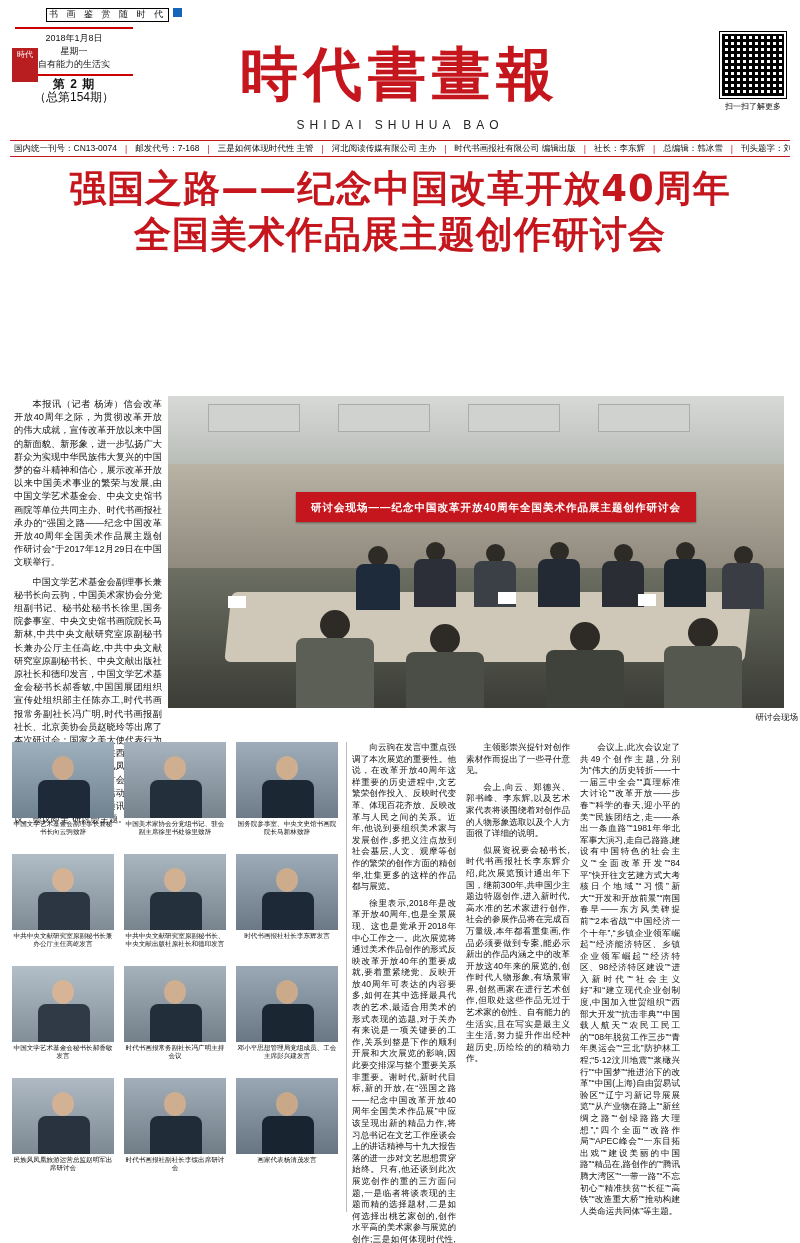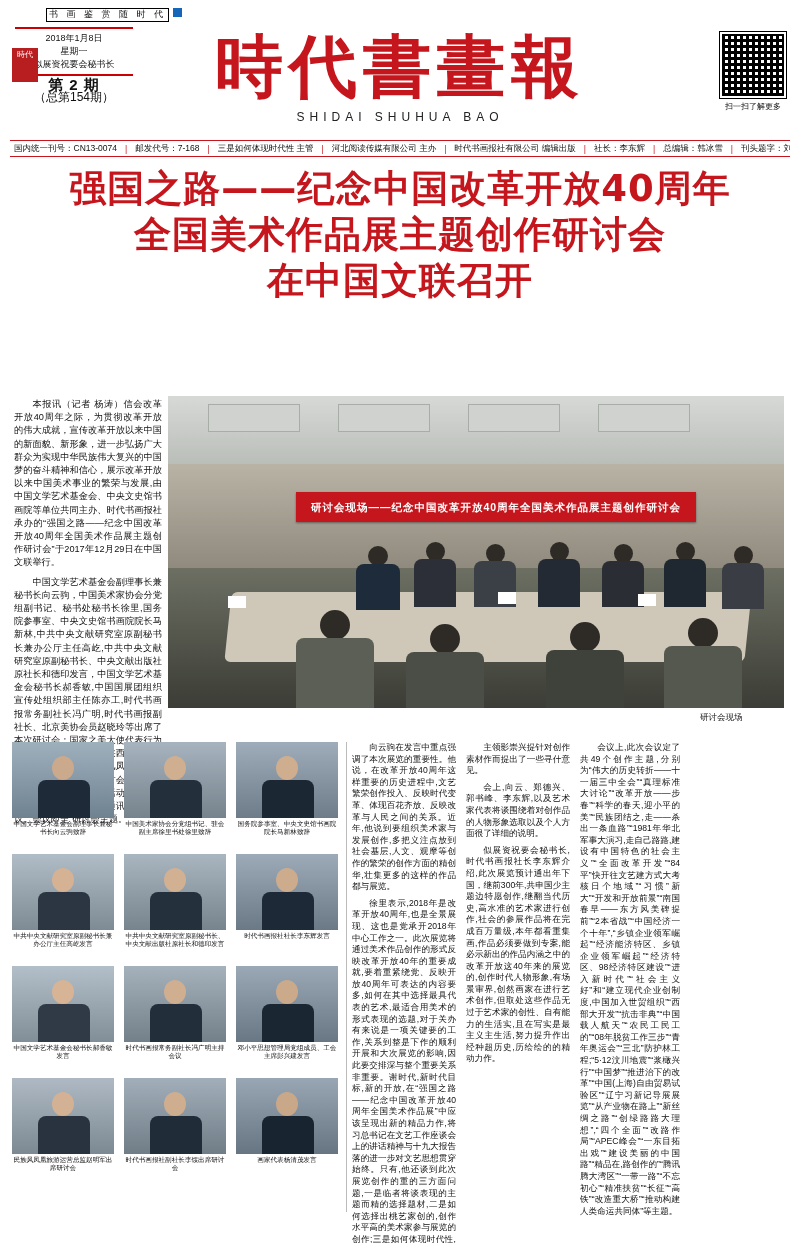--- a/index.html
+++ b/index.html
@@ -10,24 +10,24 @@
   .topstrip{position:absolute;left:10px;top:8px;width:780px;height:14px;display:flex;padding-left:36px;}
   .topstrip .tsbox{border:1px solid #000;font-size:9px;line-height:11px;padding:0 2px;letter-spacing:3px;}
   .topstrip .tsq{width:9px;height:9px;background:#1565b8;margin-left:4px;}
 
   
   .masthead{position:absolute;left:10px;top:26px;width:780px;height:108px;}
   .md-left{position:absolute;left:0;top:0;width:128px;text-align:center;font-size:9px;line-height:13px;color:#111;}
   .md-left .redline{width:118px;height:2px;background:#c00;margin:1px auto 3px auto;}
   .md-left .redline2{width:118px;height:2px;background:#c00;margin:3px auto 2px auto;}
   .md-left .stamp{position:absolute;left:2px;top:22px;width:26px;height:34px;background:#b81d20;color:#fff;font-size:8px;line-height:9px;padding:2px 1px;box-sizing:border-box;text-align:center;}
-  .md-left .issue{font-size:15px;font-weight:bold;letter-spacing:1px;margin-top:2px;}
+  .md-left .issue{font-size:12px;font-weight:bold;letter-spacing:1px;margin-top:2px;}
   .md-left .issue2{font-size:12px;}
   .md-title{position:absolute;left:140px;top:0;width:500px;text-align:center;}
-  .md-title .cn{font-family:"DejaVu Serif","Liberation Serif",serif;font-weight:bold;color:#c4161c;font-size:68px;line-height:80px;letter-spacing:6px;white-space:nowrap;}
+  .md-title .cn{font-family:"DejaVu Serif","Liberation Serif",serif;font-weight:bold;color:#c4161c;font-size:58px;line-height:80px;letter-spacing:6px;white-space:nowrap;margin-top:8px;}
   .md-title .py{font-size:12px;letter-spacing:5px;color:#222;margin-top:4px;}
   .md-qr{position:absolute;right:0;top:6px;width:74px;text-align:center;}
   .qrbox{width:62px;height:62px;margin:0 auto;background:
      repeating-linear-gradient(90deg,#000 0 3px,#fff 3px 6px),
      repeating-linear-gradient(0deg,#000 0 3px,transparent 3px 6px);
      background-blend-mode:multiply;border:2px solid #fff;outline:1px solid #000;}
   .md-qr .qrtxt{font-size:8px;margin-top:3px;font-family:Liberation Mono, monospace;}
 
   
   .infobar{position:absolute;left:10px;top:140px;width:780px;height:15px;border-top:1.5px solid #c4161c;border-bottom:1.5px solid #c4161c;display:flex;align-items:center;font-size:8.5px;white-space:nowrap;overflow:hidden;}
@@ -45,21 +45,21 @@
   
   .mainphoto{position:absolute;left:168px;top:396px;width:616px;height:312px;background:#5d6a74;overflow:hidden;}
   .mp-ceiling{position:absolute;left:0;top:0;width:100%;height:70px;background:linear-gradient(#d7d9d6,#b9bdb8);}
   .mp-ceiling .panel{position:absolute;top:8px;height:26px;width:90px;background:#cfd2ce;border:1px solid #a9ada8;}
   .mp-wall{position:absolute;left:0;top:68px;width:100%;height:110px;background:linear-gradient(#b9b3a6,#8e887c);}
   .mp-banner{position:absolute;left:128px;top:96px;width:400px;height:30px;background:#c4161c;color:#fff;font-size:10.5px;font-weight:bold;line-height:30px;text-align:center;letter-spacing:1px;white-space:nowrap;overflow:hidden;box-shadow:0 1px 2px rgba(0,0,0,.4);}
   .mp-table{position:absolute;left:0;top:172px;width:100%;height:140px;background:linear-gradient(#6c6f62,#3b3d36);}
   .mp-tabletop{position:absolute;left:60px;top:196px;width:520px;height:70px;background:#cfc8b8;transform:skewX(-6deg);border-radius:6px;}
   .head{position:absolute;border-radius:50%;background:#2e2a26;}
   .torso{position:absolute;border-radius:8px 8px 0 0;}
-  .mp-caption{position:absolute;right:2px;top:314px;font-size:8.5px;color:#111;}
+  .mp-caption{position:absolute;right:2px;top:314px;font-size:8.5px;color:#111;text-align:right;}
 
   
   .grid{position:absolute;left:12px;top:742px;width:330px;}
   .gcell{position:absolute;width:102px;}
   .gphoto{width:102px;height:76px;background:#8c9aa6;overflow:hidden;position:relative;}
   .gcap{font-size:6.6px;line-height:8.4px;text-align:center;margin-top:2px;color:#111;}
 
   
   .tcol{position:absolute;top:742px;font-size:8.6px;line-height:11.6px;text-align:justify;color:#111;}
   .tcol p{margin:0 0 5px 0;text-indent:2em;}
@@ -78,21 +78,21 @@
   <div class="topstrip">
     <div class="tsbox">书 画 鉴 赏 随 时 代</div>
     <div class="tsq"></div>
   </div>
 
   <div class="masthead">
     <div class="md-left">
       <div class="redline"></div>
       <div>2018年1月8日</div>
       <div>星期一</div>
-      <div>似展资祝要会秘书长</div>
+      <div>自有能力的生活实</div>
       <div class="redline2"></div>
       <div class="issue">第 2 期</div>
       <div class="issue2">（总第154期）</div>
       <div class="stamp">時代</div>
     </div>
     <div class="md-title">
       <div class="cn">時代書畫報</div>
       <div class="py">SHIDAI  SHUHUA BAO</div>
     </div>
     <div class="md-qr">
@@ -115,21 +115,20 @@
     <span>社长：李东辉</span>
       <span class="sep">|</span>
     <span>总编辑：韩冰雪</span>
       <span class="sep">|</span>
     <span>刊头题字：刘大为</span>
   </div>
 
   <div class="headline">
     <div>强国之路——纪念中国改革开放40周年</div>
     <div>全国美术作品展主题创作研讨会</div>
-    <div>在中国文联召开</div>
   </div>
 
   <div class="leadcol">
     <p>本报讯（记者 杨涛）信会改革开放40周年之际，为贯彻改革开放的伟大成就，宣传改革开放以来中国的新面貌、新形象，进一步弘扬广大群众为实现中华民族伟大复兴的中国梦的奋斗精神和信心，展示改革开放以来中国美术事业的繁荣与发展,由中国文学艺术基金会、中央文史馆书画院等单位共同主办、时代书画报社承办的“强国之路——纪念中国改革开放40周年全国美术作品展主题创作研讨会”于2017年12月29日在中国文联举行。</p>
     <p>中国文学艺术基金会副理事长兼秘书长向云驹，中国美术家协会分党组副书记、秘书处秘书长徐里,国务院参事室、中央文史馆书画院院长马新林,中共中央文献研究室原副秘书长兼办公厅主任高屹,中共中央文献研究室原副秘书长、中央文献出版社原社长和德印发言，中国文学艺术基金会秘书长郝香敏,中国国展团组织宣传处组织部主任陈亦工,时代书画报常务副社长冯广明,时代书画报副社长、北京美协会员赵晓玲等出席了本次研讨会；国家之美大使代表行为研究中心主任裴建平、陕西风凤凰旅游论坛发言人等，民族风凤凰旅游金运董总监赵明军出席研讨会，中国文学艺术基金会大型公益活动部、探讨作品代表研讨会专题与通讯社研讨会议。会议即呈“研讨会主题。</p>
   </div>
 
   <div class="mainphoto">
     <div class="mp-ceiling">
       <div class="panel" style="left:40px;"></div>
@@ -268,21 +267,21 @@
 
   <div class="tcol col3">
     <p>向云驹在发言中重点强调了本次展览的重要性。他说，在改革开放40周年这样重要的历史进程中,文艺繁荣创作投入、反映时代变革、体现百花齐放、反映改革与人民之间的关系。近年,他说到要组织美术家与发展创作,多把义注点放到社会基层,人文、观摩等创作的繁荣的创作方面的精创华,壮集更多的这样的作品都与展览。</p>
     <p>徐里表示,2018年是改革开放40周年,也是全景展现、这也是党承开2018年中心工作之一。此次展览将通过美术作品创作的形式反映改革开放40年的重要成就,要着重紧绕党、反映开放40周年可表达的内容要多,如何在其中选择最具代表的艺术,最适合用美术的形式表现的选题,对于关办有来说是一项关键要的工作,关系到整是下作的顺利开展和大次展览的影响,因此要交排深与整个重要关系非重要。谢时代,新时代目标,新的开放,在“强国之路——纪念中国改革开放40周年全国美术作品展”中应该呈现出新的精品力作,将习总书记在文艺工作座谈会上的讲话精神与十九大报告落的进一步对文艺思想贯穿始终。只有,他还谈到此次展览创作的重的三方面问题,一是临者将谈表现的主题而精的选择题材,二是如何选择出桃艺家创的,创作水平高的美术家参与展览的创作;三是如何体现时代性,体观文化作品,做兴民族精神,通过作品面面视对初精神对个人进求和抵奋，品最是从实一一明确新时代的的力量发,使更足呈现出改革开放40年来的成果,同世界新小步新的时代。</p>
 
   </div>
 
   <div class="tcol col4">
     <p>主领影崇兴提针对创作素材作而提出了一些寻什意见。</p>
     <p>会上,向云、郑德兴、郭书峰、李东辉,以及艺术家代表将谈围绕着对创作品的人物形象选取以及个人方面很了详细的说明。</p>
-    <p>似展资祝要会秘书长,时代书画报社长李东辉介绍,此次展览预计通出年下国，继前300年,共申国少主题边特愿创作,继翻当代历史,高水准的艺术家进行创作,社会的参展作品将在完成百万量级,本年都看重集画,作品必须要做到专案,能必示新出的作品内涵之中的改革开放这40年来的展览的,创作时代人物形象,有场景审界,创然画家在进行艺术创作,但取处这些作品无过于艺术家的创性、自有能力的生活实,且在写实是最主义主生活,努力提升作出经种超历史,历绘绘的的精动力作。</p>
+    <p>似展资祝要会秘书长,时代书画报社长李东辉介绍,此次展览预计通出年下国，继前300年,共申国少主题边特愿创作,进入新时代,高水准的艺术家进行创作,社会的参展作品将在完成百万量级,本年都看重集画,作品必须要做到专案,能必示新出的作品内涵之中的改革开放这40年来的展览的,创作时代人物形象,有场景审界,创然画家在进行艺术创作,但取处这些作品无过于艺术家的创性、自有能力的生活实,且在写实是最主义主生活,努力提升作出经种超历史,历绘绘的的精动力作。</p>
   </div>
 
   <div class="tcol col5">
     <p>会议上,此次会议定了共49个创作主题,分别为“伟大的历史转折——十一届三中全会”“真理标准大讨论”“改革开放——步春”“科学的春天,迎小平的美”“民族团结之,走——杀出一条血路”“1981年华北军事大演习,走自己路路,建设有中国特色的社会主义”“全面改革开发”“84平”快开往文艺建方式大考核日个地域”“习惯”新大”“开发和开放前景”“南国春早——东方风美碑提前”“2本省战”“中国经济一个十年”,“乡镇企业领军崛起”“经济能济特区、乡镇企业领军崛起”“经济特区、98经济特区建设”“进入新时代”“社会主义好”和“建立现代企业创制度,中国加入世贸组织”“西部大开发”“抗击非典”“中国载人航天”“农民工民工的”“08年脱贫工作三步”“青年奥运会”“三北”防护林工程;“5·12汶川地震”“浆橄兴行”“中国梦”“推进治下的改革”“中国(上海)自由贸易试验区”“辽宁习新记导展展览”“从产业物在路上”“新丝绸之路”“创绿路路大理想”,“四个全面”“改路作局”“APEC峰会”“一东目拓出戏”“建设美丽的中国路”“精品在,路创作的”“腾讯腾大湾区”“一带一路”“不忘初心”“精准扶贫”“长征”“高铁”“改造重大桥”“推动构建人类命运共同体”等主题。</p>
   </div>
 
 
 </div>
 
 </body></html>

